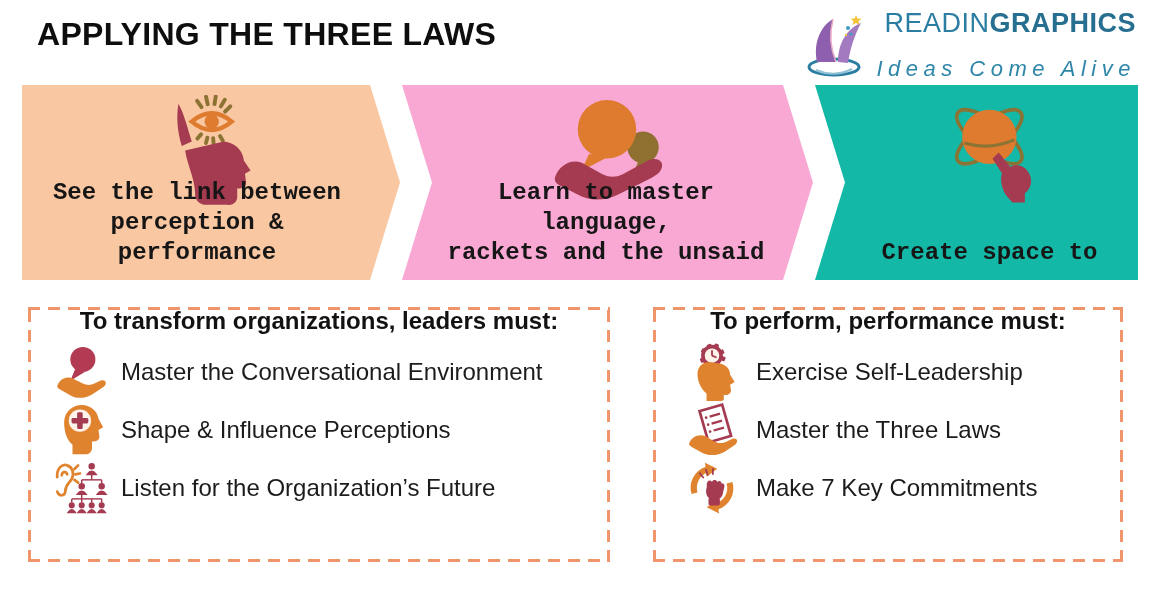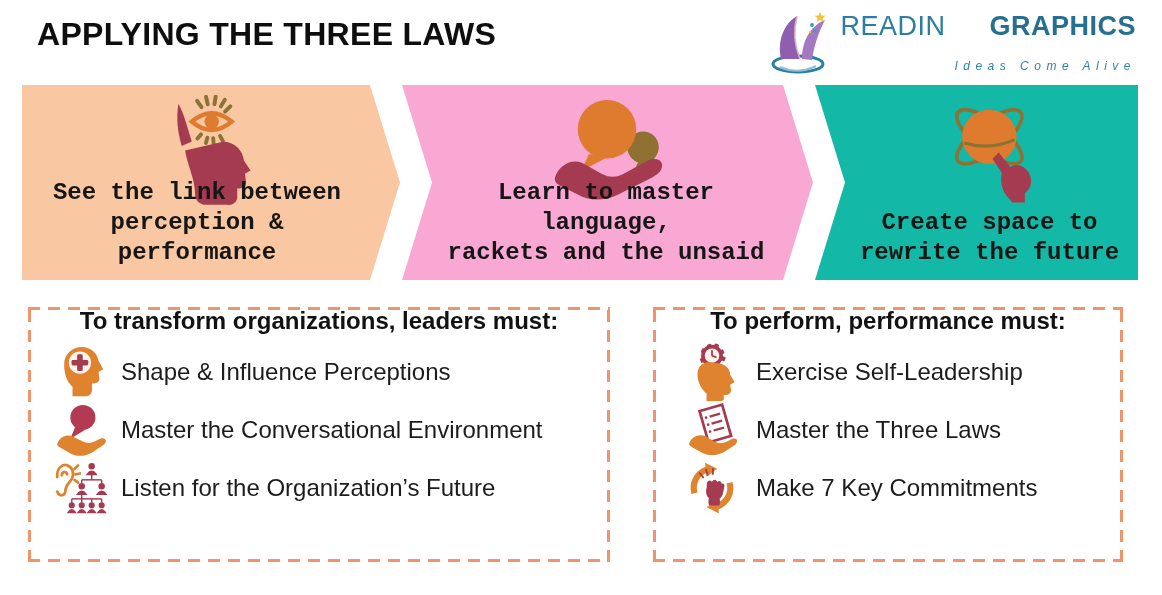--- a/index.html
+++ b/index.html
@@ -6,22 +6,22 @@
   body { margin:0; background:#ffffff; font-family:"Liberation Sans", sans-serif; }
   .canvas { position:relative; width:1162px; height:595px; background:#ffffff; overflow:hidden;border-radius:15px; }
 
   
   .title { position:absolute; left:37px; top:16px; font-size:32px; font-weight:800;
            color:#0e0e0e; letter-spacing:0.3px; }
   .logo { position:absolute; top:8px; right:26px; display:flex; align-items:center; gap:8px; }
   .logo-text { display:flex; flex-direction:column; align-items:flex-end; }
   .brand { font-size:27px; letter-spacing:0.5px; color:#2b7ea1; line-height:30px; }
   .brand .b-reg { font-weight:400; }
-  .brand .b-bold { font-weight:700; color:#276f90;margin-left:44px; }
-  .tagline { font-size:12px; font-style:italic; letter-spacing:5.5px; color:#2e86a8; margin-top:18px; }
+  .brand .b-bold { font-weight:700; color:#276f90; }
+  .tagline { font-size:22px; font-style:italic; letter-spacing:5.5px; color:#2e86a8; margin-top:18px; }
 
   
   .chev { position:absolute; top:85px; height:195px;font-family:Liberation Mono, monospace; }
   .chev1 { left:22px;  width:380px; clip-path:polygon(0 0,348px 0,378px 50%,348px 100%,0 100%); }
   .chev2 { left:402px; width:412px; clip-path:polygon(0 0,381px 0,411px 50%,381px 100%,0 100%,30px 50%); }
   .chev3 { left:815px; width:323px; clip-path:polygon(0 0,323px 0,323px 100%,0 100%,30px 50%); }
   .chev .icon { position:absolute; top:10px; }
   .chev1 .icon { left:130px; }
   .chev2 .icon { left:142px; }
   .chev3 .icon { left:120px; }
@@ -117,49 +117,48 @@
   <div class="chev chev3" style="background: #14b8a6;">
     <svg class="icon" width="115" height="117" viewBox="0 0 110 112">
       <ellipse cx="52" cy="40" rx="38" ry="14" fill="none" stroke="#8b7334" stroke-width="3.5" transform="rotate(38 52 40)"></ellipse>
       <ellipse cx="52" cy="40" rx="38" ry="14" fill="none" stroke="#8b7334" stroke-width="3.5" transform="rotate(-38 52 40)"></ellipse>
       <circle cx="52" cy="40" r="26" fill="#de7b2e"></circle>
       <path d="M28 46 Q52 53 76 43" fill="none" stroke="#8b7334" stroke-width="3"></path>
       <path d="M61 55 L72 69 C77 66 84 67 88 72 C94 79 93 89 86 94 L86 103 L74 103 L68 96 C64 90 62 82 64 75 L55 61 Z" fill="#a53b51"></path>
     </svg>
     <div class="chev-label">
       <div>Create space to</div>
-      <div>rewrite the future</div>
     </div>
   </div>
 
   <div class="panel panel-left">
     <div class="panel-heading">To transform organizations, leaders must:</div>
     <div class="items">
+
+      <div class="item">
+        <span class="ic">
+          <svg width="54" height="56" viewBox="0 0 56 58">
+            <circle cx="32" cy="16" r="13" fill="#b23a52"></circle>
+            <path d="M24 26 L19 38 L34 29 Z" fill="#b23a52"></path>
+            <path d="M6 42 C9 36 16 33 22 36 L32 41 C36 43 40 43 44 41 L50 38 C55 36 58 40 54 44 L42 52 C34 57 24 57 17 52 L8 47 C5 45 5 44 6 42 Z" fill="#e0832f"></path>
+          </svg>
+        </span>
+        <span class="label">Master the Conversational Environment</span>
+      </div>
 
       <div class="item">
         <span class="ic">
           <svg width="52" height="56" viewBox="0 0 56 60">
             <path d="M12 22 C12 10 21 3 31 3 C41 3 48 10 49 18 L54 27 L49 30 L50 37 C50 41 46 43 42 42 L42 49 C42 54 38 57 33 56 L21 56 L21 46 C15 41 12 32 12 22 Z" fill="#e0832f"></path>
             <circle cx="29" cy="20" r="12" fill="#fdf3ea"></circle>
             <rect x="26" y="11" width="6" height="18" rx="1.5" fill="#a53b51"></rect>
             <rect x="20" y="17" width="18" height="6" rx="1.5" fill="#a53b51"></rect>
           </svg>
         </span>
         <span class="label">Shape &amp; Influence Perceptions</span>
-      </div>
-
-      <div class="item">
-        <span class="ic">
-          <svg width="54" height="56" viewBox="0 0 56 58">
-            <circle cx="32" cy="16" r="13" fill="#b23a52"></circle>
-            <path d="M24 26 L19 38 L34 29 Z" fill="#b23a52"></path>
-            <path d="M6 42 C9 36 16 33 22 36 L32 41 C36 43 40 43 44 41 L50 38 C55 36 58 40 54 44 L42 52 C34 57 24 57 17 52 L8 47 C5 45 5 44 6 42 Z" fill="#e0832f"></path>
-          </svg>
-        </span>
-        <span class="label">Master the Conversational Environment</span>
       </div>
 
       <div class="item">
         <span class="ic">
           <svg width="58" height="56" viewBox="0 0 64 60">
             <g stroke="#e0832f" stroke-width="3" fill="none" stroke-linecap="round">
               <path d="M8 18 C7 8 14 3 19 5 C25 7 27 14 24 20 C21 25 17 27 17 33 C17 39 10 40 8 34"></path>
               <path d="M13 16 C13 12 18 11 19 15"></path>
               <line x1="27" y1="9" x2="31" y2="5"></line>
               <line x1="28" y1="15" x2="33" y2="14"></line>

